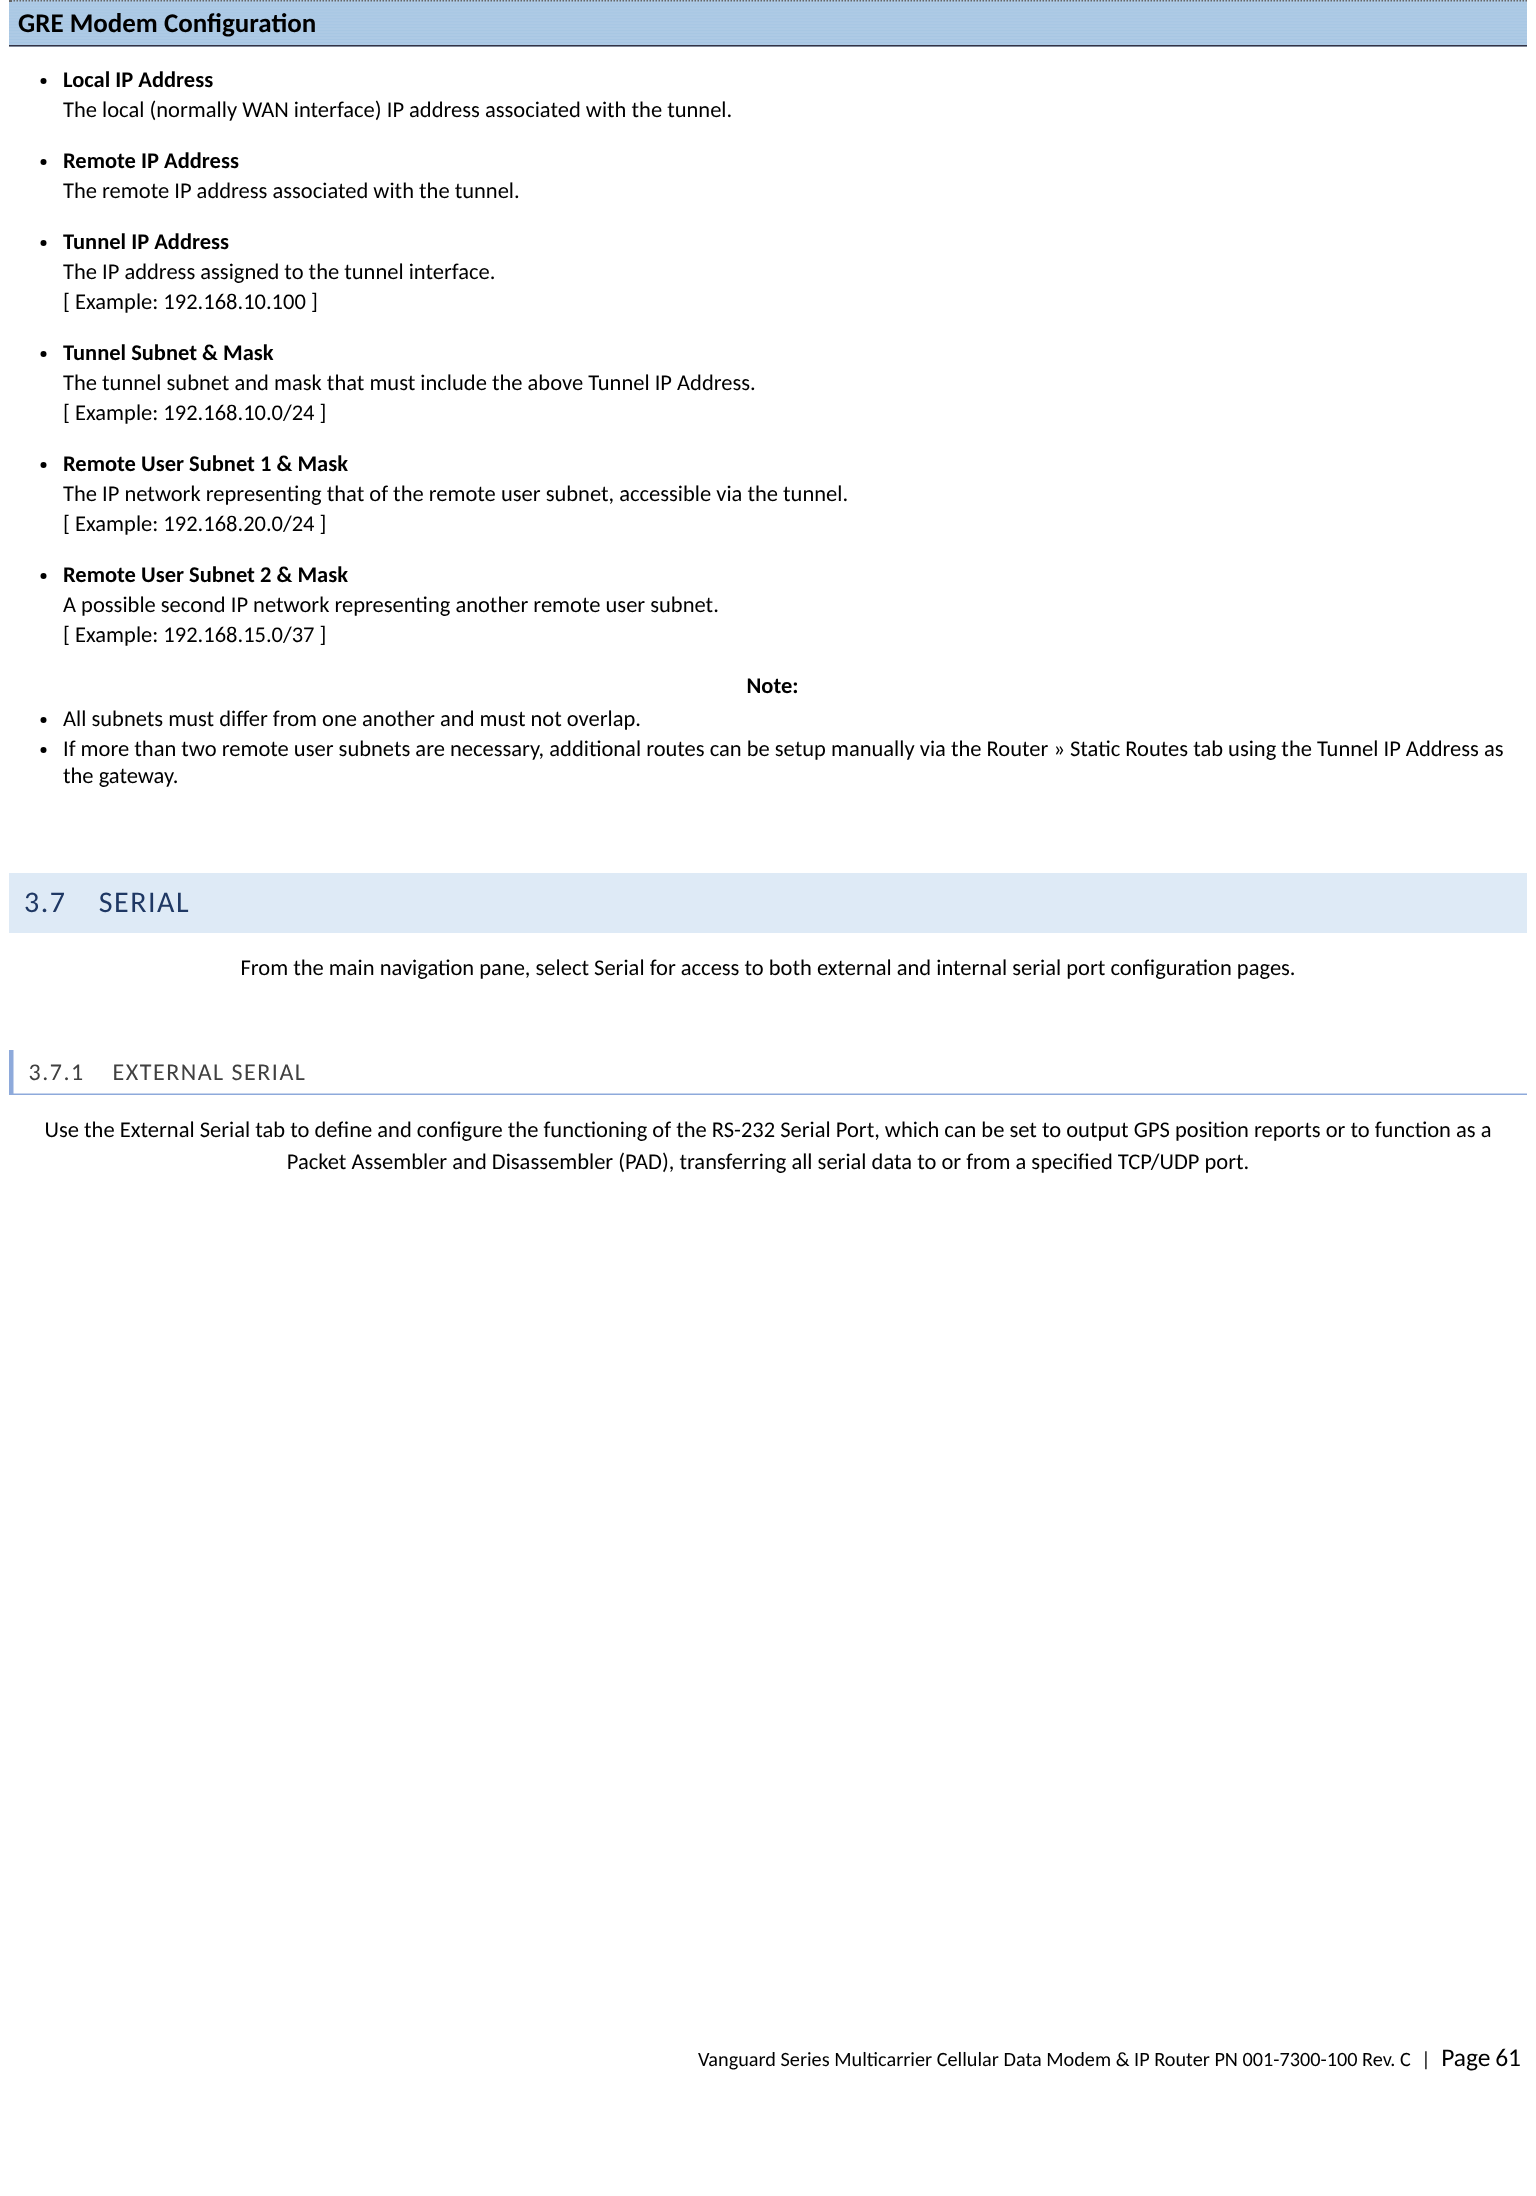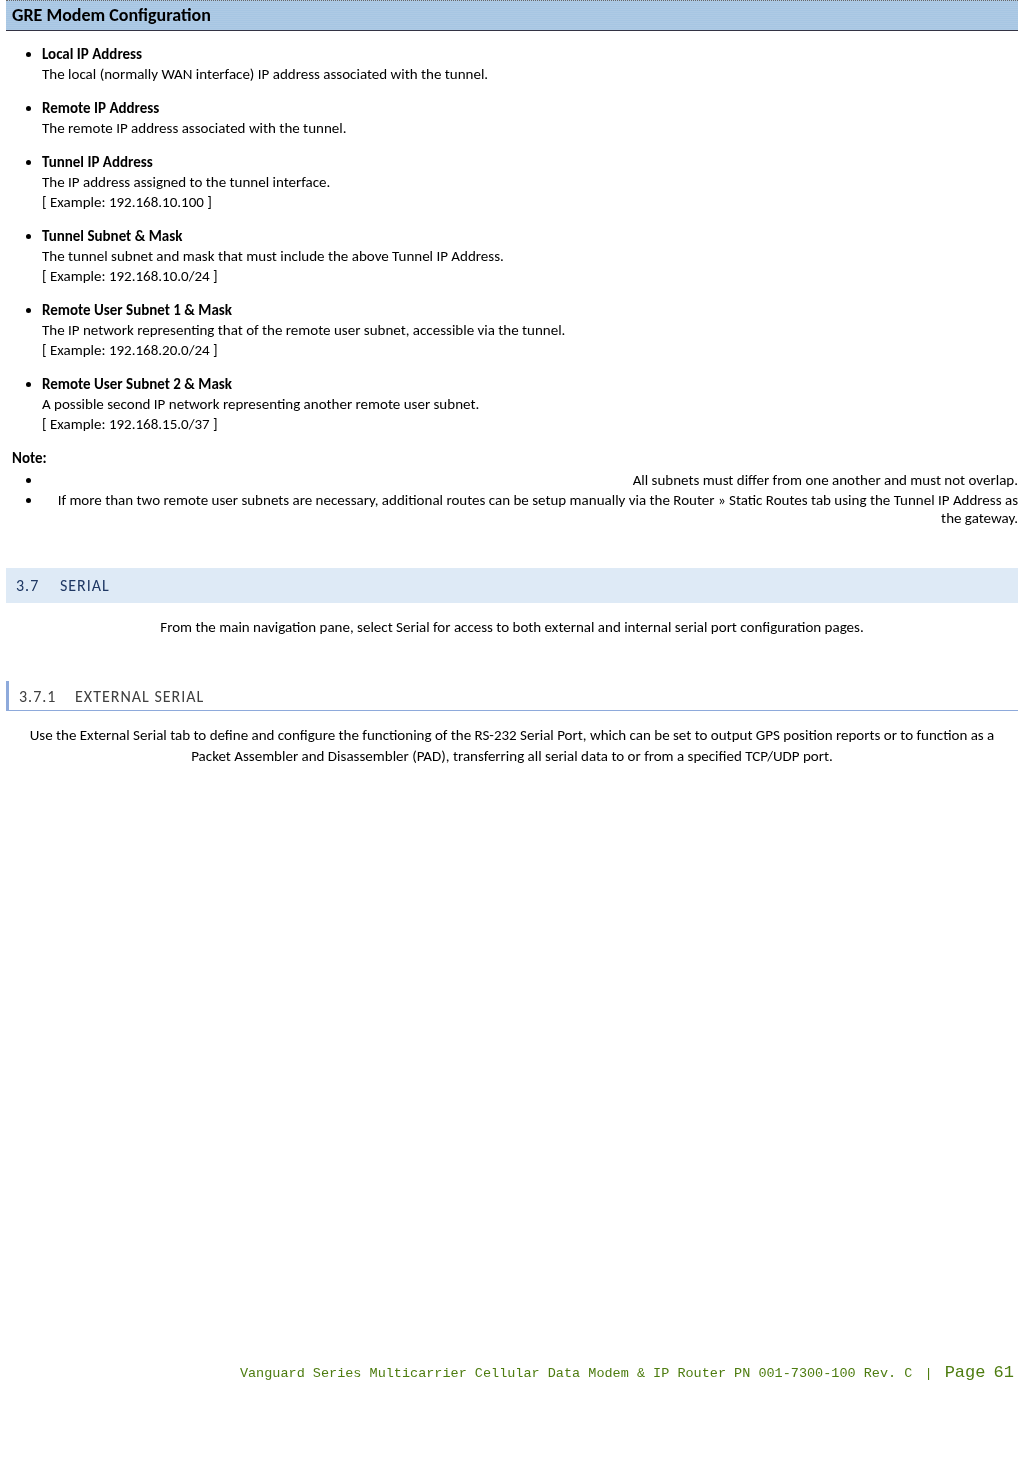--- a/index.html
+++ b/index.html
@@ -43,35 +43,35 @@
     display: block;
     margin-top: 2px;
   }
   .param-example {
     display: block;
     margin-top: 2px;
   }
   .note-label {
     font-weight: bold;
     margin: 8px 0 0 6px;
+    text-align: center;
   }
   ul.note-list {
     list-style: disc;
     margin: 4px 0 0 0;
     padding-left: 36px;
   }
   ul.note-list > li {
     margin-bottom: 2px;
-    text-align: right;
   }
   .h2-block {
     background: #deeaf6;
     padding: 8px 10px;
-    margin-top: 41px;
-    font-size: 16px;
+    margin-top: 55px;
+    font-size: 20px;
     color: #1f3864;
     letter-spacing: 1px;
   }
   .h2-num { margin-right: 16px; }
   .h2-text { }
   .body-para {
     margin: 14px 4px 0 4px;
     line-height: 1.35;
     text-align: center;
   }
@@ -83,22 +83,21 @@
     font-size: 16px;
     color: #404040;
     letter-spacing: 1px;
   }
   .h3-num { margin-right: 14px; }
   .footer {
     position: absolute;
     bottom: 18px;
     right: 10px;
     font-size: 13.5px;
-    color: #4d7c0f;
-    font-family: Liberation Mono, monospace;
+    color: #000000;
   }
   .footer .divider { margin: 0 4px; }
   .footer .page-word { font-size: 17px; }
   .footer .page-num { font-size: 17px; }
 </style>
 </head>
 <body>
 
 <div class="page">
 

